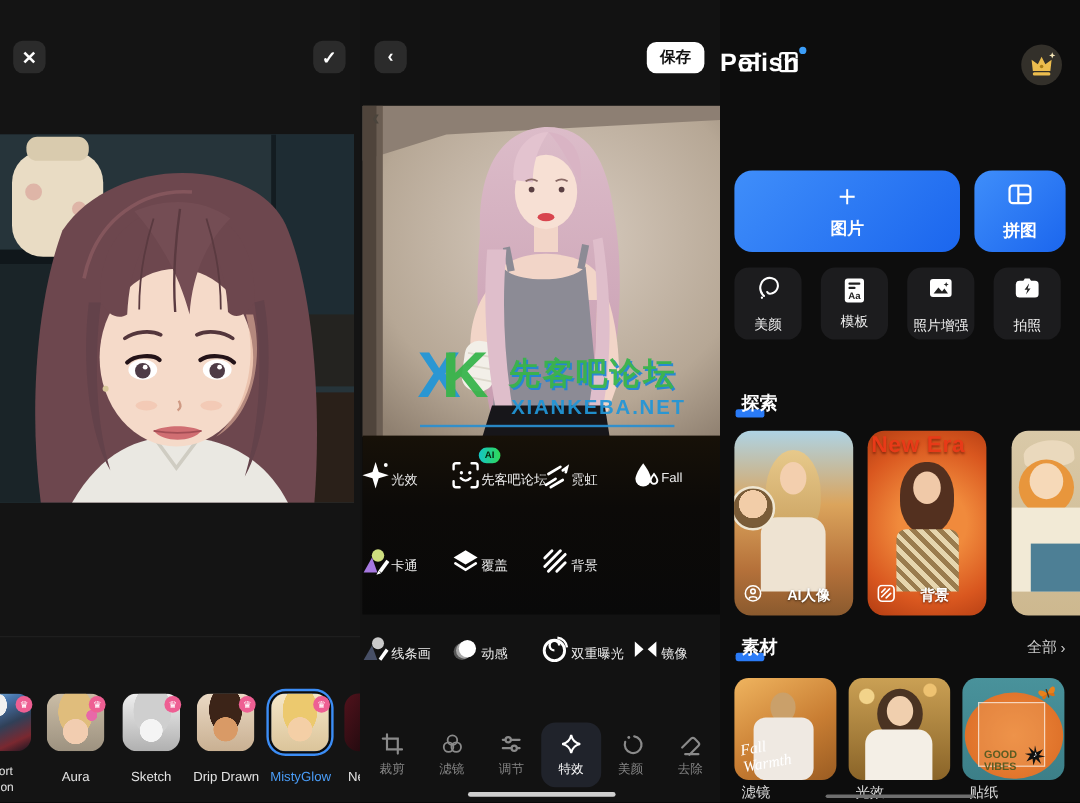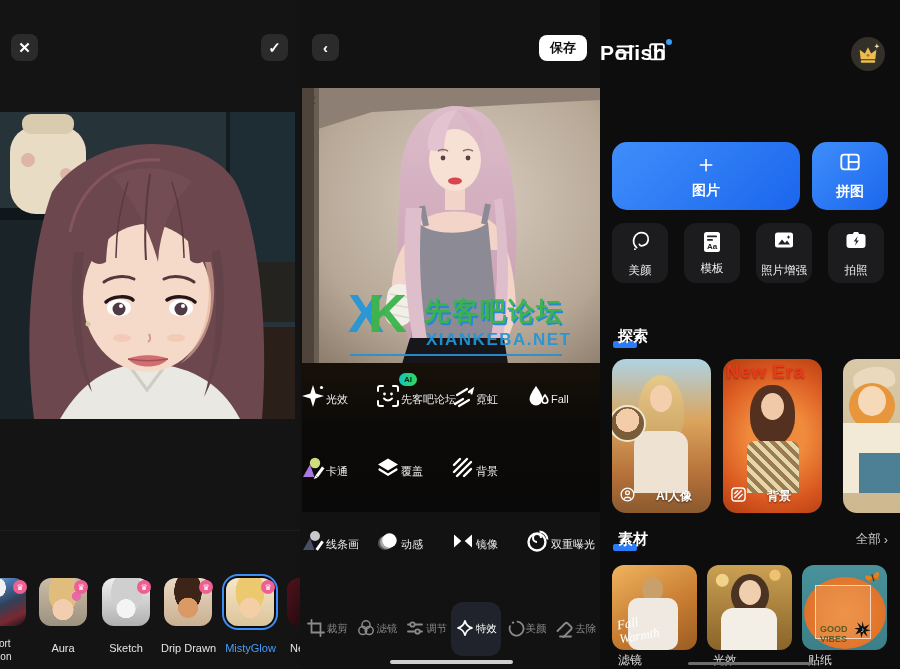--- a/index.html
+++ b/index.html
@@ -54,21 +54,21 @@
          letter-spacing:2px;text-shadow:1.5px 1.5px 0 #1f86d8;white-space:nowrap}
   .wm-en{position:absolute;left:78px;top:36px;font-size:17px;font-weight:800;color:#2196d8;letter-spacing:1.5px}
   .wm-line{position:absolute;left:2px;right:0;top:60px;height:2px;background:#2a8fd0}
   .fx-row{position:absolute;left:0;width:300px;display:flex}
   .fx{width:75px;display:flex;flex-direction:row;align-items:center;cursor:pointer}
   .fx-ic{height:30px;display:flex;align-items:center;justify-content:center;position:relative}
   .fx-lb{margin-top:6px;font-size:11px;color:#ececec;white-space:nowrap}
   .ai-badge{position:absolute;top:-8px;right:-16px;background:linear-gradient(90deg,#14c5c5,#30d957);
             color:#06240c;font-size:8px;font-weight:800;padding:1.5px 5px;border-radius:8px;line-height:1.2}
   .m-toolbar{position:absolute;left:2px;top:602px;width:298px;display:flex}
-  .tool{width:53px;height:54px;display:flex;align-items:center;justify-content:center;
+  .tool{width:53px;height:54px;display:flex;flex-direction:column;align-items:center;justify-content:center;
         gap:1px;color:#858585;font-size:10.5px;cursor:pointer;border-radius:12px}
   .tool.selected{background:#20232b;color:#fff}
   .homebar{position:absolute;border-radius:2px}
 
   
   .r-title{position:absolute;left:0;right:0;top:41px;font-size:21px;font-weight:800;letter-spacing:.5px}
   .crown-btn{position:absolute;left:251px;top:37px;width:34px;height:34px;border-radius:50%;background:#33302a;
              display:flex;align-items:center;justify-content:center;cursor:pointer}
   .shop-dot{position:absolute;left:66px;top:39px;width:6px;height:6px;border-radius:50%;background:#3b9df8}
   .blue-btn{position:absolute;top:142px;border-radius:15px;cursor:pointer;color:#fff;
@@ -359,36 +359,36 @@
           <svg width="26" height="26" viewBox="0 0 26 26">
               <circle cx="10" cy="15" r="7" fill="#8e8e8e" opacity=".55"></circle>
               <circle cx="12" cy="14" r="7" fill="#c4c4c4" opacity=".75"></circle>
               <circle cx="14.5" cy="12.5" r="7.2" fill="#fff"></circle>
             </svg>
         </div>
         <div class="fx-lb">动感</div>
       </div>
       <div class="fx">
         <div class="fx-ic">
-          <svg width="26" height="26" viewBox="0 0 26 26">
-              <path d="M4 6.5 L11.3 13 L4 19.5 Z" fill="#fff"></path>
-              <path d="M22 6.5 L14.7 13 L22 19.5 Z" fill="#fff"></path>
-            </svg>
-        </div>
-        <div class="fx-lb">镜像</div>
-      </div>
-      <div class="fx">
-        <div class="fx-ic">
           <svg width="26" height="26" viewBox="0 0 26 26" fill="none" stroke="#fff">
               <circle cx="12" cy="14" r="8.5" stroke-width="2.4"></circle>
               <path d="M12 14 a4 4 0 1 1 4 -4" stroke-width="2"></path>
               <path d="M14.5 3.5 a8.5 8.5 0 0 1 8 8" stroke-width="2"></path>
             </svg>
         </div>
         <div class="fx-lb">双重曝光</div>
+      </div>
+      <div class="fx">
+        <div class="fx-ic">
+          <svg width="26" height="26" viewBox="0 0 26 26">
+              <path d="M4 6.5 L11.3 13 L4 19.5 Z" fill="#fff"></path>
+              <path d="M22 6.5 L14.7 13 L22 19.5 Z" fill="#fff"></path>
+            </svg>
+        </div>
+        <div class="fx-lb">镜像</div>
       </div>
     </div>
 
     <div class="m-toolbar">
       <div class="tool">
         <span><svg width="20" height="20" viewBox="0 0 20 20" fill="none" stroke="#8a8a8a" stroke-width="1.8" stroke-linecap="round">
               <path d="M5.5 2 V14.5 H18"></path>
               <path d="M2 5.5 H14.5 V18"></path>
             </svg></span>
         <span>裁剪</span>

